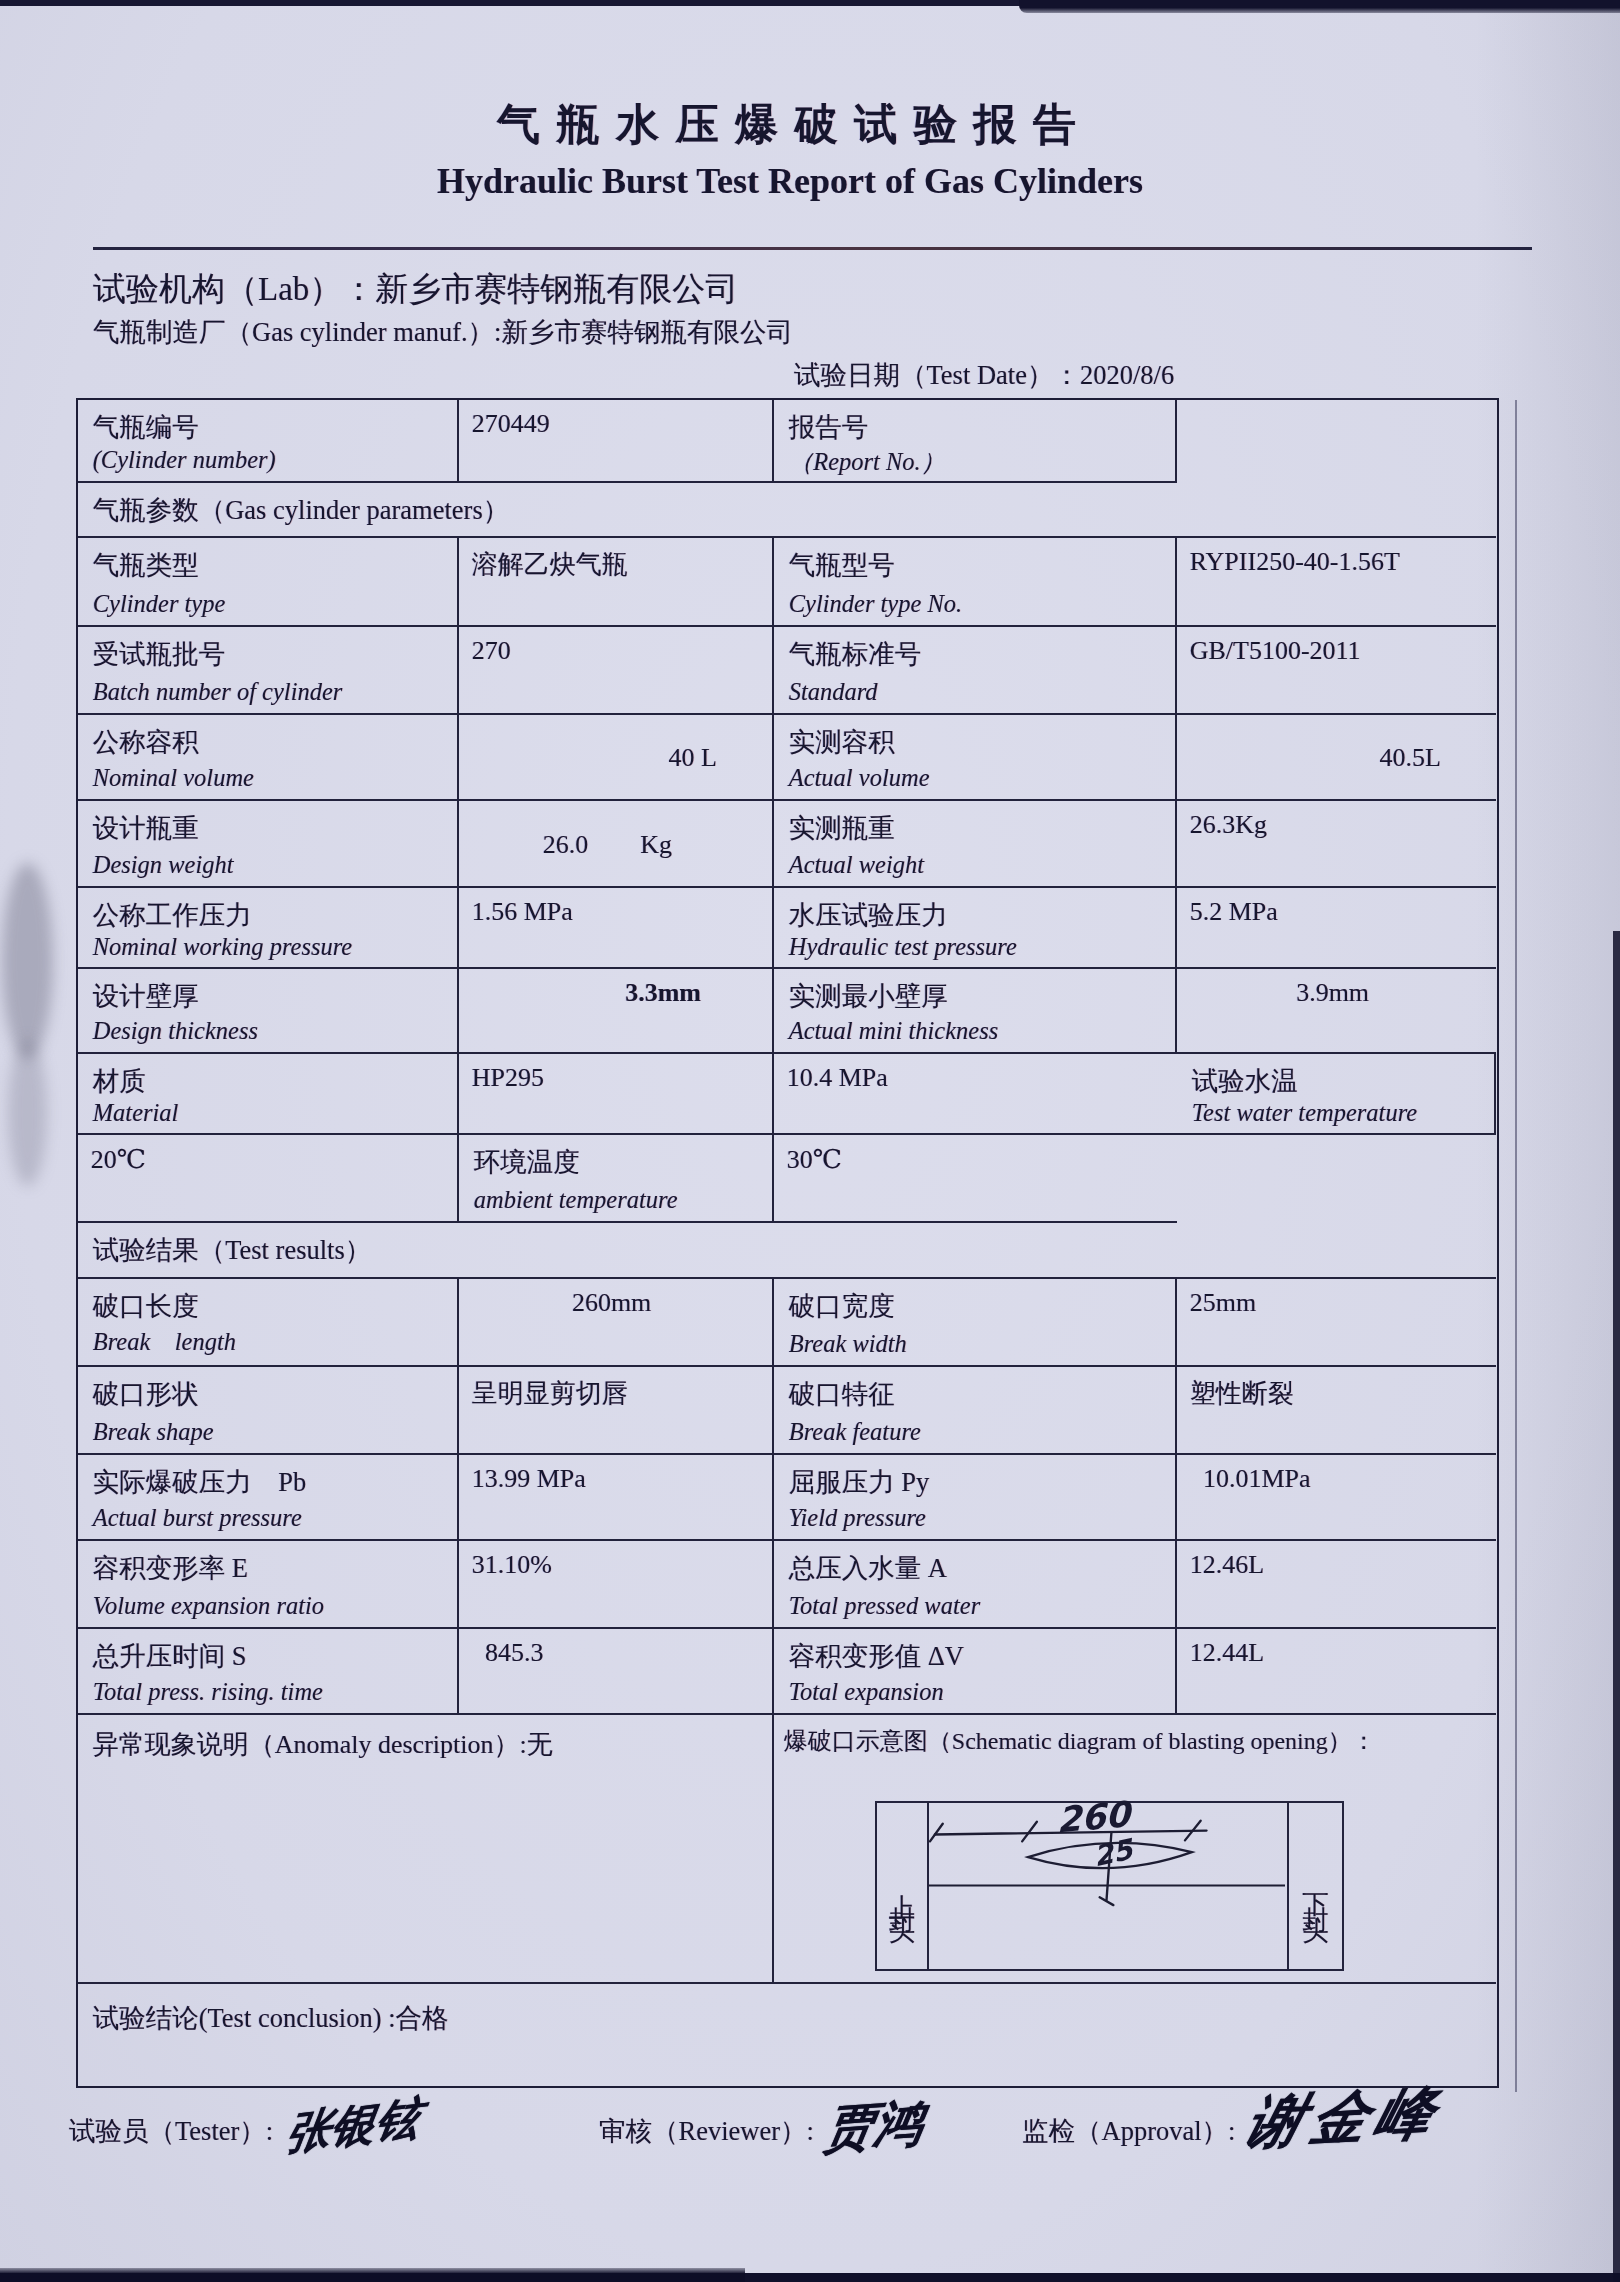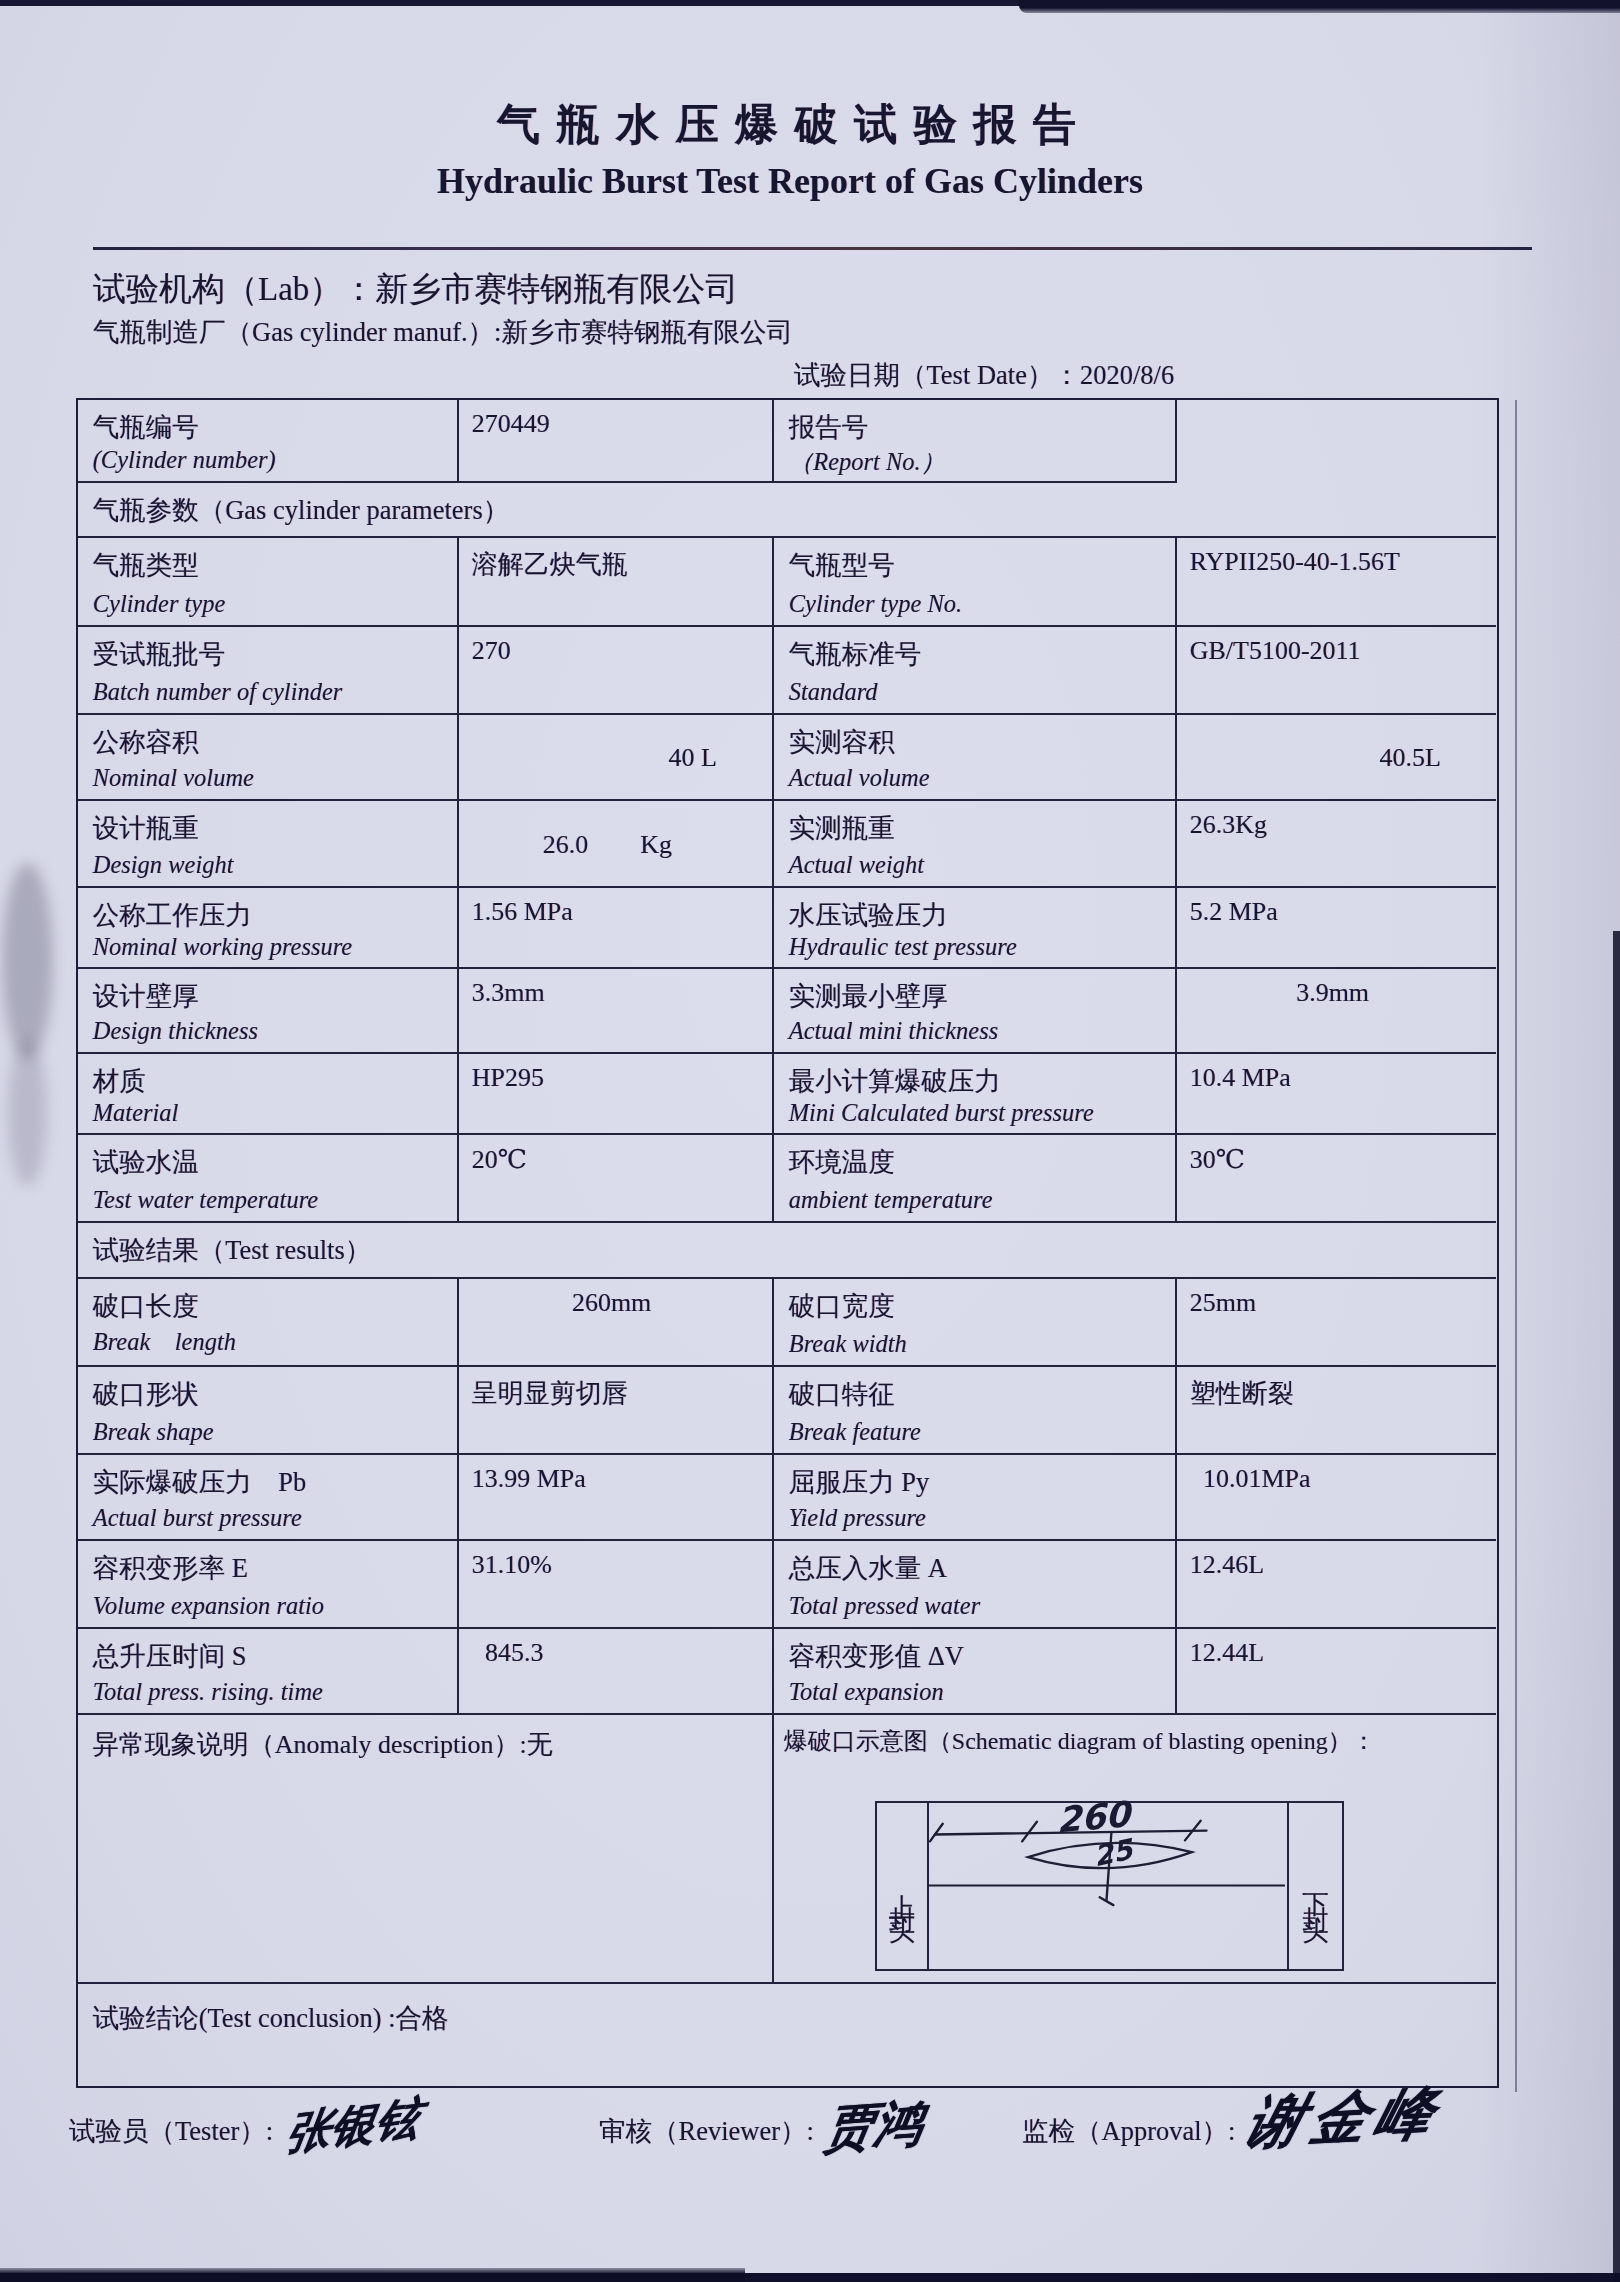--- a/index.html
+++ b/index.html
@@ -35,21 +35,21 @@
   .cell { box-sizing:border-box; border-right:2px solid #22223c; border-bottom:2px solid #22223c;
     overflow:hidden; position:relative; }
   .no-r { border-right:none; } .no-b { border-bottom:none; }
   .lab { display:flex; flex-direction:column; justify-content:space-between;
     padding:8.8px 5.9px 6.9px 14.7px; }
   .lab .cn { font-size:26.5px; } .lab .en { font-size:24.5px;font-style:italic; }
   .val { padding:8.8px 7.8px 5.9px 12.7px; font-size:26px; }
   .v-rm { display:flex; align-items:center; justify-content:flex-end; padding-right:55px; }
   .v-cm { display:flex; align-items:center; justify-content:center; padding-right:29px; }
   .v-ct { text-align:center; padding-left:0; }
-  .v-rt { text-align:left; padding-right:71px; }
+  .v-rt { text-align:right; padding-right:71px;font-weight:bold; }
   .v-ind { padding-left:26px; }
   .sec { grid-column:1 / -1; display:flex; align-items:center; padding:5.9px 14.7px; font-size:26.5px; }
   .span2a { grid-column:1 / 3; padding:11.8px 14.7px; font-size:26px; }
   .span2b { grid-column:3 / 5; padding:9.8px 9.8px; }
   .concl { grid-column:1 / -1; padding:15.7px 14.7px; font-size:26.5px; }
 
   
   .sch-head { font-size:24px; }
   .diagram { position:absolute; left:101px; top:86px; width:469px; height:170px;
     display:flex; border:2px solid #23233d; box-sizing:border-box; }
@@ -183,24 +183,20 @@
       <span class="cn inktxt">实测最小壁厚</span>
       <span class="en inktxt">Actual mini thickness</span>
     </div>
     <div class="cell val v-ct no-r inktxt">3.9mm</div>
 
     <div class="cell lab">
       <span class="cn inktxt">材质</span>
       <span class="en inktxt">Material</span>
     </div>
     <div class="cell val inktxt">HP295</div>
-    <div class="cell lab">
-      <span class="cn inktxt">最小计算爆破压力</span>
-      <span class="en inktxt">Mini Calculated burst pressure</span>
-    </div>
     <div class="cell val no-r inktxt">10.4 MPa</div>
 
     <div class="cell lab">
       <span class="cn inktxt">试验水温</span>
       <span class="en inktxt">Test water temperature</span>
     </div>
     <div class="cell val inktxt">20℃</div>
     <div class="cell lab">
       <span class="cn inktxt">环境温度</span>
       <span class="en inktxt">ambient temperature</span>

